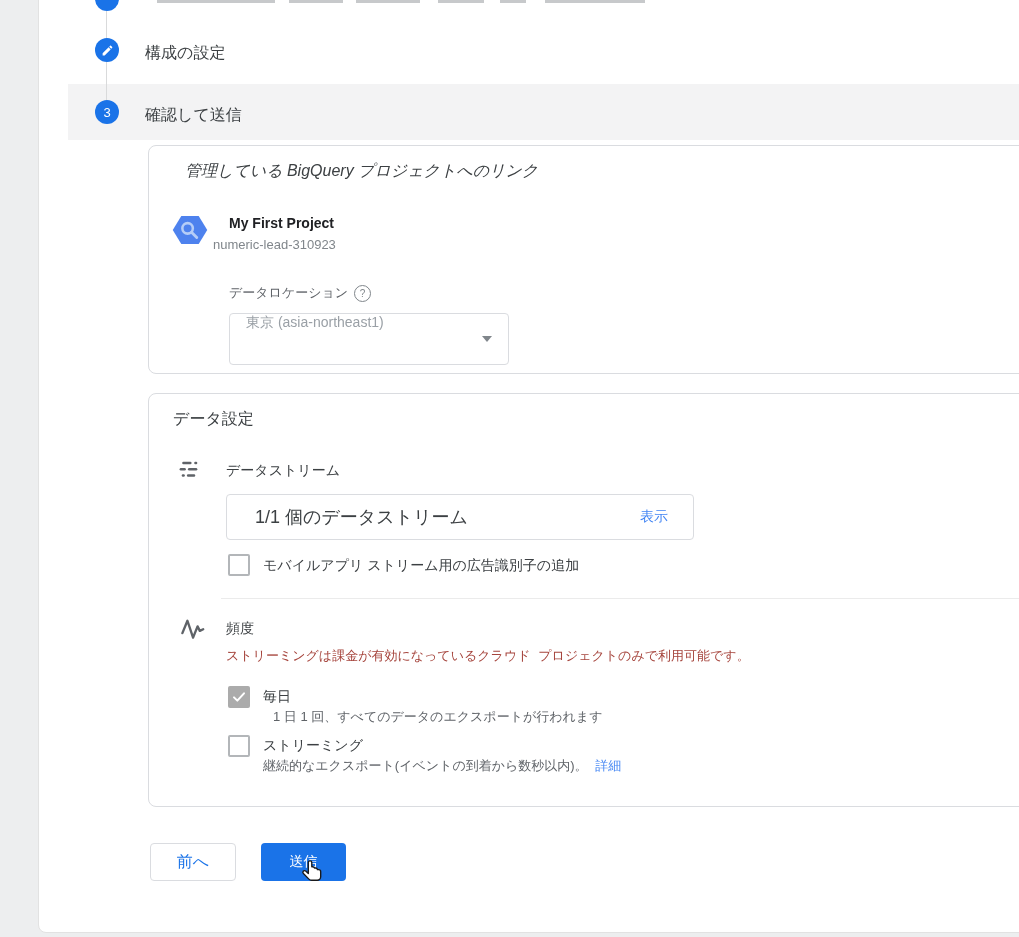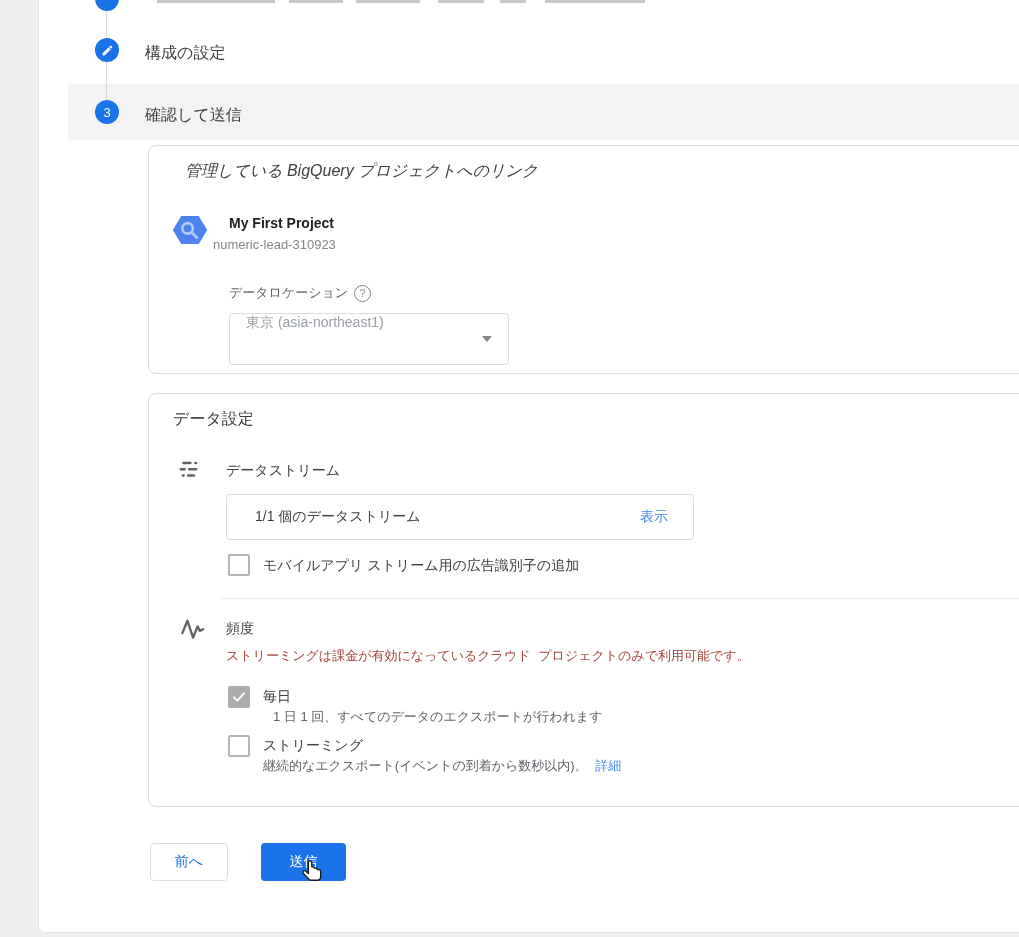--- a/index.html
+++ b/index.html
@@ -46,37 +46,37 @@
   .caret{
     position:absolute;right:16px;top:22px;width:0;height:0;
     border-left:5px solid transparent;border-right:5px solid transparent;
     border-top:6px solid #80868b;
   }
   .row-label{position:absolute;font-size:14px;color:#3c4043;white-space:nowrap;}
   .stream-row{
     position:absolute;border:1px solid #dadce0;border-radius:4px;background:#fff;
     display:flex;align-items:center;
   }
-  .stream-row .txt{margin-left:28px;font-size:14px;color:#3c4043;flex:1;}
+  .stream-row .txt{margin-left:28px;font-size:18px;color:#3c4043;flex:1;}
   .link{color:#4285f4;font-size:14px;cursor:pointer;text-decoration:none;}
   .stream-row .link{margin-right:25px;}
   .checkbox{
     position:absolute;width:18px;height:18px;border:2px solid #b3b6b9;border-radius:2px;background:#fff;cursor:pointer;
   }
   .checkbox.checked{
     width:22px;height:22px;border:none;background:#ababab;display:flex;align-items:center;justify-content:center;
   }
   .divider{position:absolute;height:1px;background:#ebebeb;}
   .warning{position:absolute;font-size:13px;color:#a6453d;white-space:nowrap;}
   .desc{position:absolute;font-size:13px;color:#5f6368;white-space:nowrap;}
   
   .btn-outline{
-    position:absolute;left:150px;top:843px;width:78px;height:38px;
+    position:absolute;left:150px;top:843px;width:86px;height:38px;
     background:#fff;border:1px solid #dadce0;border-radius:4px;
-    color:#1a73e8;font-size:14px;font-family:"Liberation Sans",sans-serif;cursor:pointer;
+    color:#1a73e8;font-size:16px;font-family:"Liberation Sans",sans-serif;cursor:pointer;
   }
   .btn-primary{
     position:absolute;left:247px;top:843px;width:85px;height:38px;
     background:#1a73e8;border:none;border-radius:4px;
     color:#fff;font-size:14px;font-family:"Liberation Sans",sans-serif;cursor:pointer;margin-left:14px;
   }
 </style>
 </head>
 <body>
 

